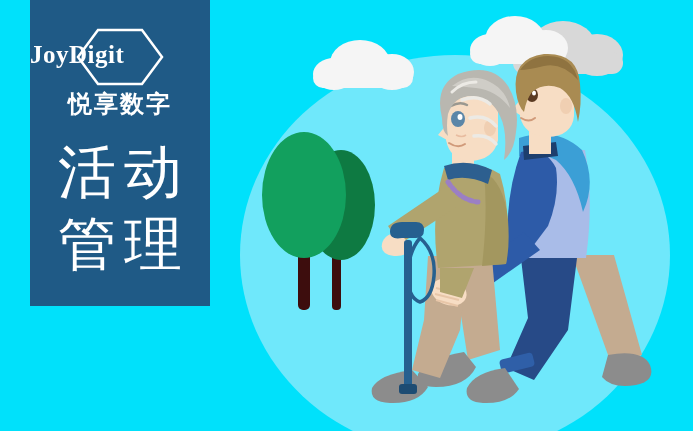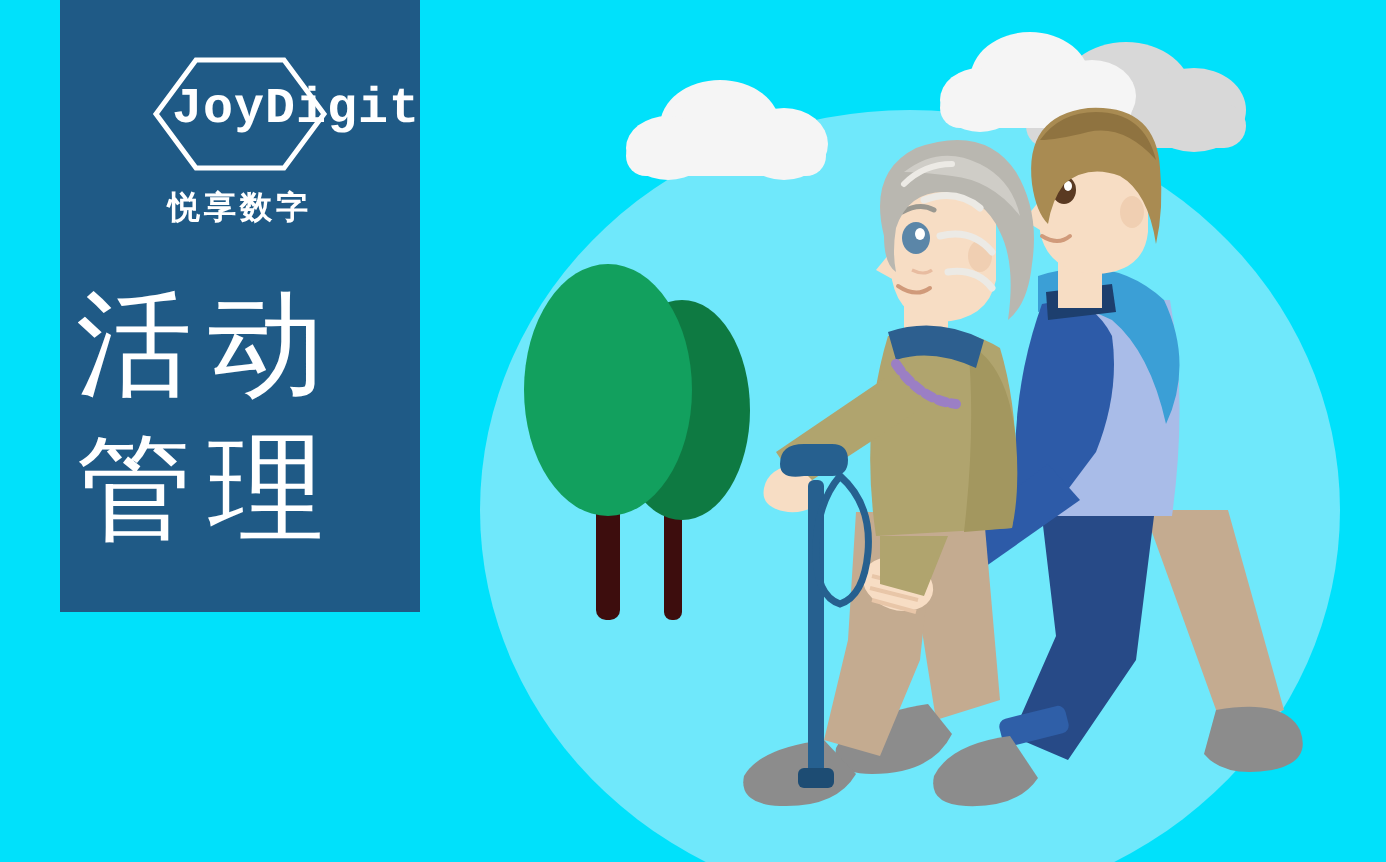--- a/index.html
+++ b/index.html
@@ -32,42 +32,42 @@
   }
   #logo-hex{
     position:relative;
     width:180px;height:62px;
     margin:0 auto;
   }
   #logo-hex svg{position:absolute;left:0;top:0;}
   #logo-word{
     position:absolute;
     left:0;top:14px;width:180px;
-    text-align:right;
+    text-align:left;
     color:#ffffff;
-    font-family:Liberation Mono, monospace;
+    font-family:Liberation Serif, serif;
     font-size:25px;
     font-weight:bold;
     letter-spacing:0.5px;
     line-height:30px;
     white-space:nowrap;
   }
   #logo-cn{
     margin-top:4px;
     color:#ffffff;
-    font-size:16px;
+    font-size:24px;
     font-weight:bold;
     letter-spacing:2px;
     line-height:24px;
     font-family:"DejaVu Sans","Liberation Sans",sans-serif;
   }
   #title-block{
     position:absolute;
     left:0;top:136px;width:180px;
-    text-align:left;
+    text-align:center;
     color:#ffffff;
   }
   .title-line{
     font-size:58px;
     line-height:72px;
     letter-spacing:8px;
     text-indent:8px;
     font-family:"DejaVu Sans","Liberation Sans",sans-serif;
   }
   .title-line.bold{font-weight:normal;}

